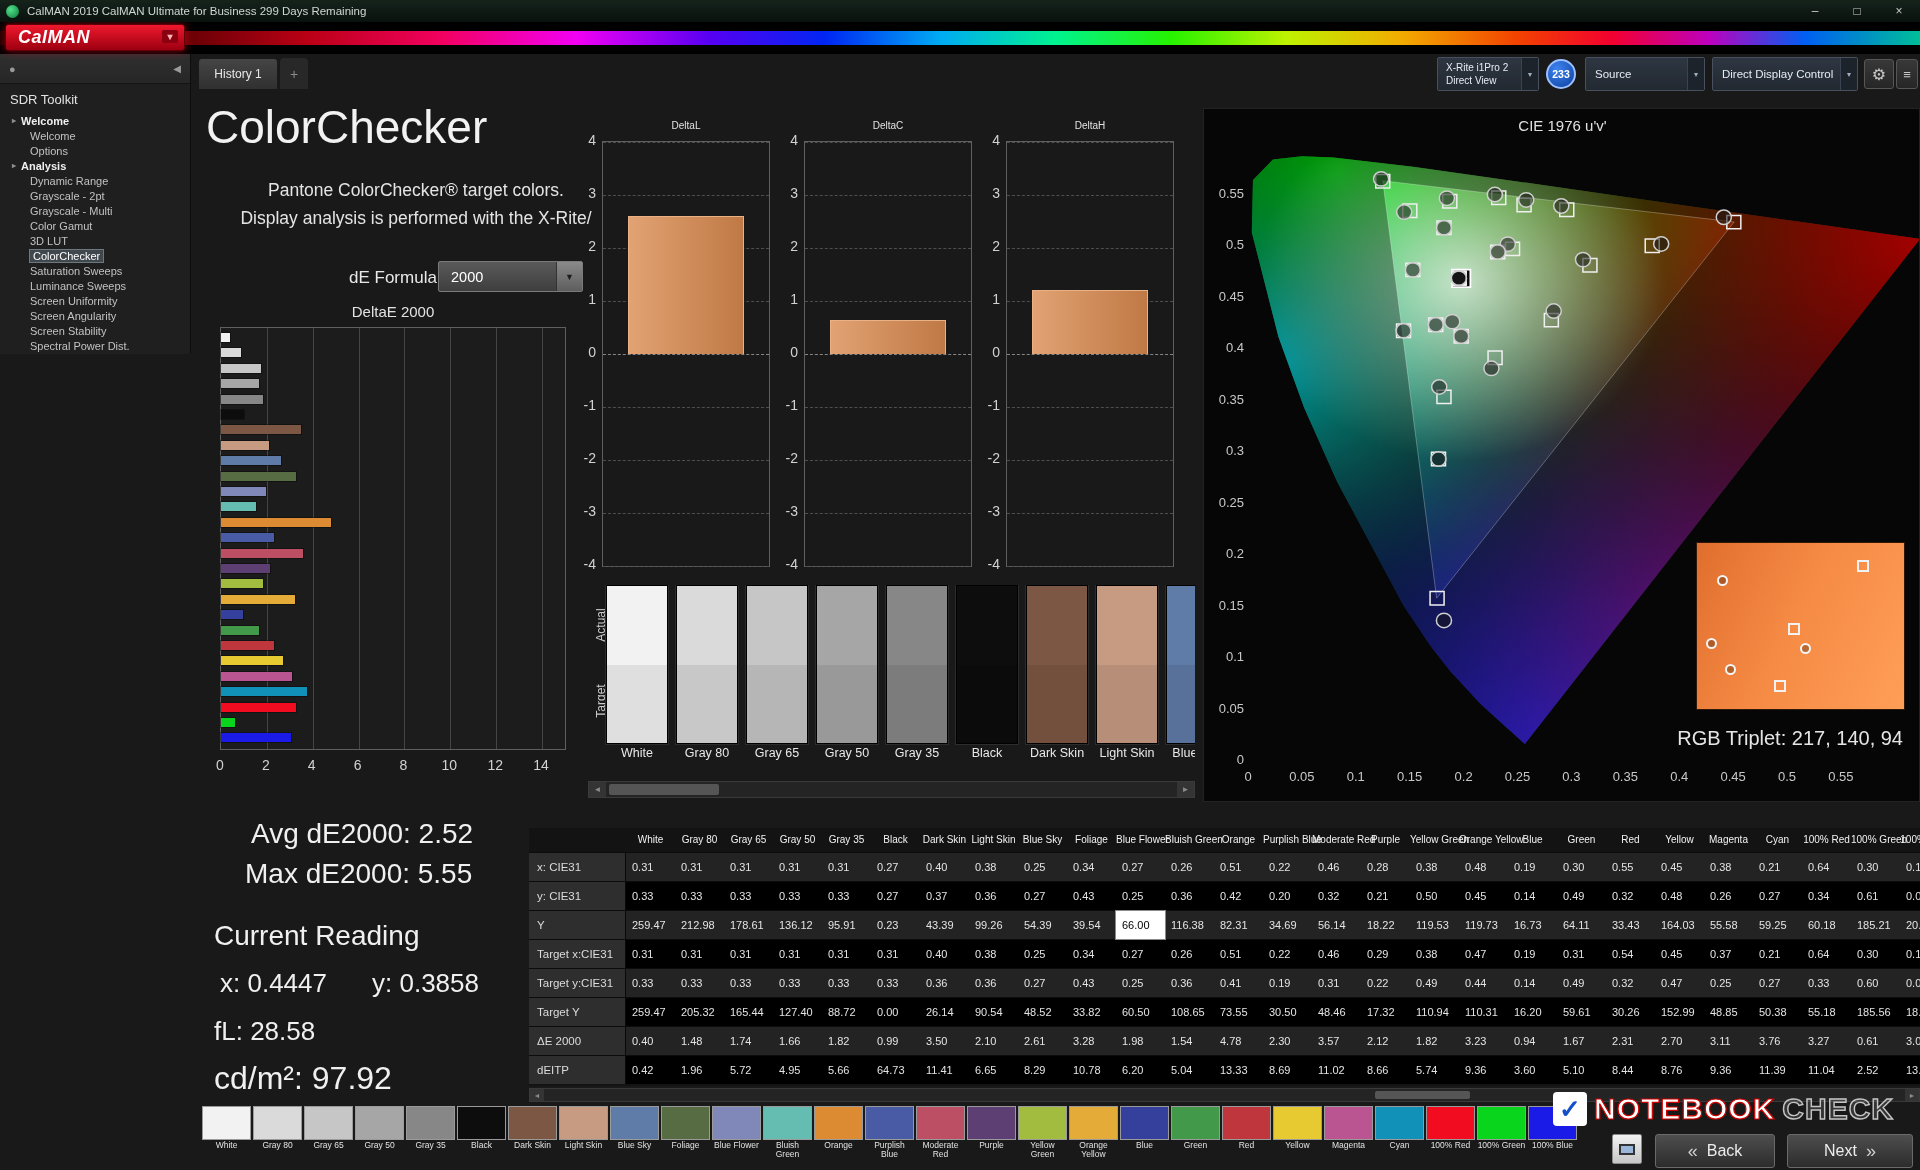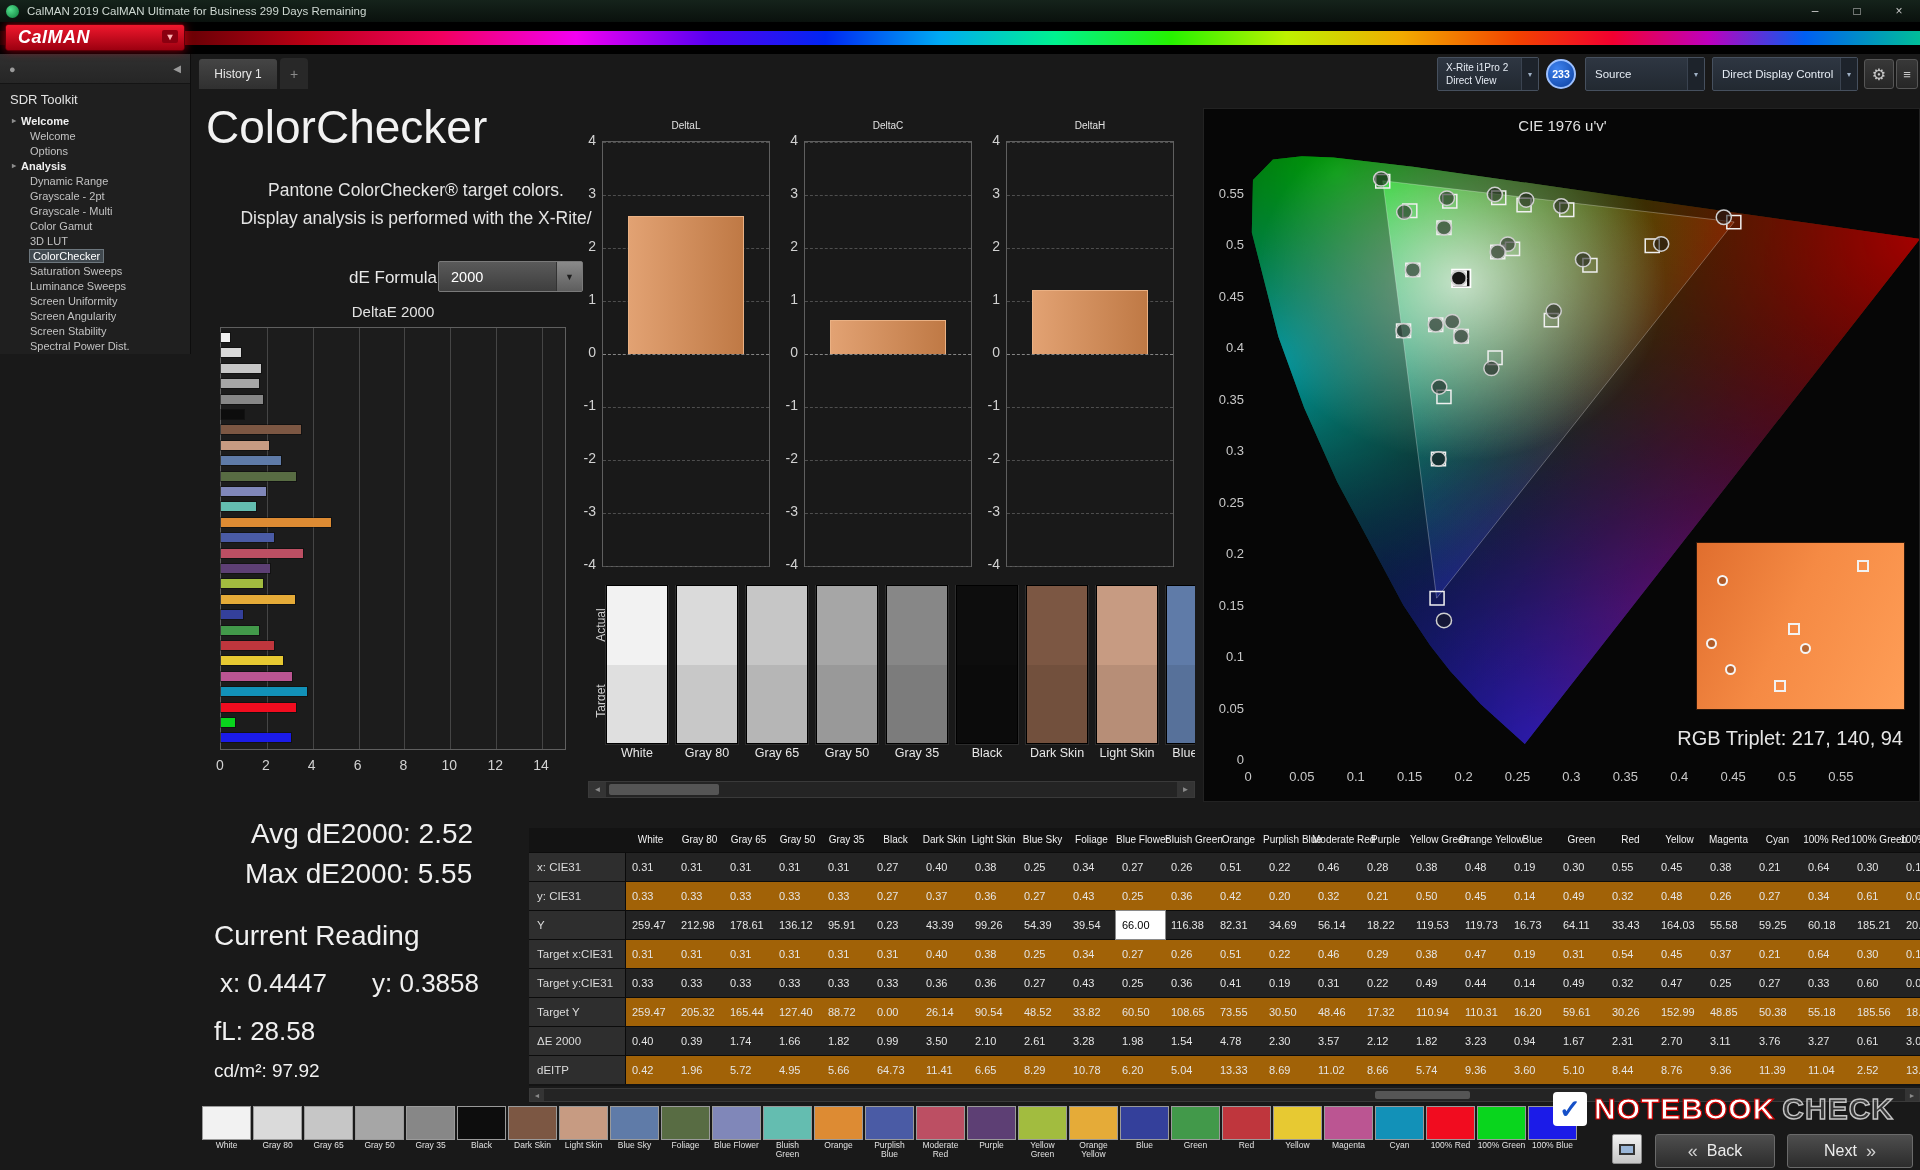--- a/index.html
+++ b/index.html
@@ -78,28 +78,28 @@
 .incirc{position:absolute;width:11px;height:11px;border-radius:50%;border:2px solid #f5f5f5;background:rgba(40,20,5,.3)}
 .rgbtxt{position:absolute;right:16px;top:618px;font-size:20px;color:#e5e5e5}
 
 .stat{position:absolute;color:#f0f0f0}
 #stat-avg{left:251px;top:818px;font-size:28px}
 #stat-max{left:245px;top:858px;font-size:28px}
 #stat-cr{left:214px;top:920px;font-size:28px}
 #stat-x{left:220px;top:968px;font-size:26px}
 #stat-y{left:372px;top:968px;font-size:26px}
 #stat-fl{left:214px;top:1016px;font-size:26px}
-#stat-cd{left:214px;top:1060px;font-size:19px}
+#stat-cd{left:214px;top:1060px;font-size:32px}
 
 #ctable{position:absolute;left:529px;top:828px;width:1391px;height:258px;overflow:hidden;background:#131313}
 .thead{display:flex;height:24px}
 .th{width:49px;flex:none;text-align:center;font-size:10px;color:#f2f2f2;line-height:24px;white-space:nowrap}
 .tlabel{width:97px;flex:none}
 .trw{display:flex;height:29px;border-top:1px solid #0c0c0c}
-.r-even{background:#232323}.r-odd{background:#a16207}
+.r-even{background:#232323}.r-odd{background:#000000}
 .rlab{width:97px;flex:none;background:#2e2e2e;color:#dcdcdc;font-size:11.5px;line-height:29px;padding-left:8px;border-right:1px solid #0a0a0a;white-space:nowrap}
 .td{width:49px;flex:none;color:#e4e4e4;line-height:29px;padding-left:6px;font-size:11px;white-space:nowrap}
 .editcell{background:#fff;color:#000;outline:1px solid #8a8a8a}
 
 .bsw{position:absolute;top:1106px;width:49px}
 .bswc{height:34px;border:1px solid #9a9a9a}
 .bswl{margin-top:1px;font-size:8.5px;line-height:9px;color:#e2e2e2;text-align:center;height:19px;overflow:hidden}
 
 .monbtn{position:absolute;left:1612px;top:1134px;width:30px;height:30px;background:linear-gradient(#f2f2f2,#c6c6c6);border:1px solid #8a8a8a;border-radius:2px;display:flex;align-items:center;justify-content:center;z-index:45}
 .monbtn .scr{width:16px;height:11px;border:2px solid #333;background:#9ab6d8}
@@ -678,21 +678,21 @@
         <div class="td">152.99</div>
         <div class="td">48.85</div>
         <div class="td">50.38</div>
         <div class="td">55.18</div>
         <div class="td">185.56</div>
         <div class="td">18.10</div>
       </div>
       <div class="trw r-even">
         <div class="rlab">ΔE 2000</div>
         <div class="td">0.40</div>
-        <div class="td">0.39</div>
+        <div class="td">1.48</div>
         <div class="td">1.74</div>
         <div class="td">1.66</div>
         <div class="td">1.82</div>
         <div class="td">0.99</div>
         <div class="td">3.50</div>
         <div class="td">2.10</div>
         <div class="td">2.61</div>
         <div class="td">3.28</div>
         <div class="td">1.98</div>
         <div class="td">1.54</div>

